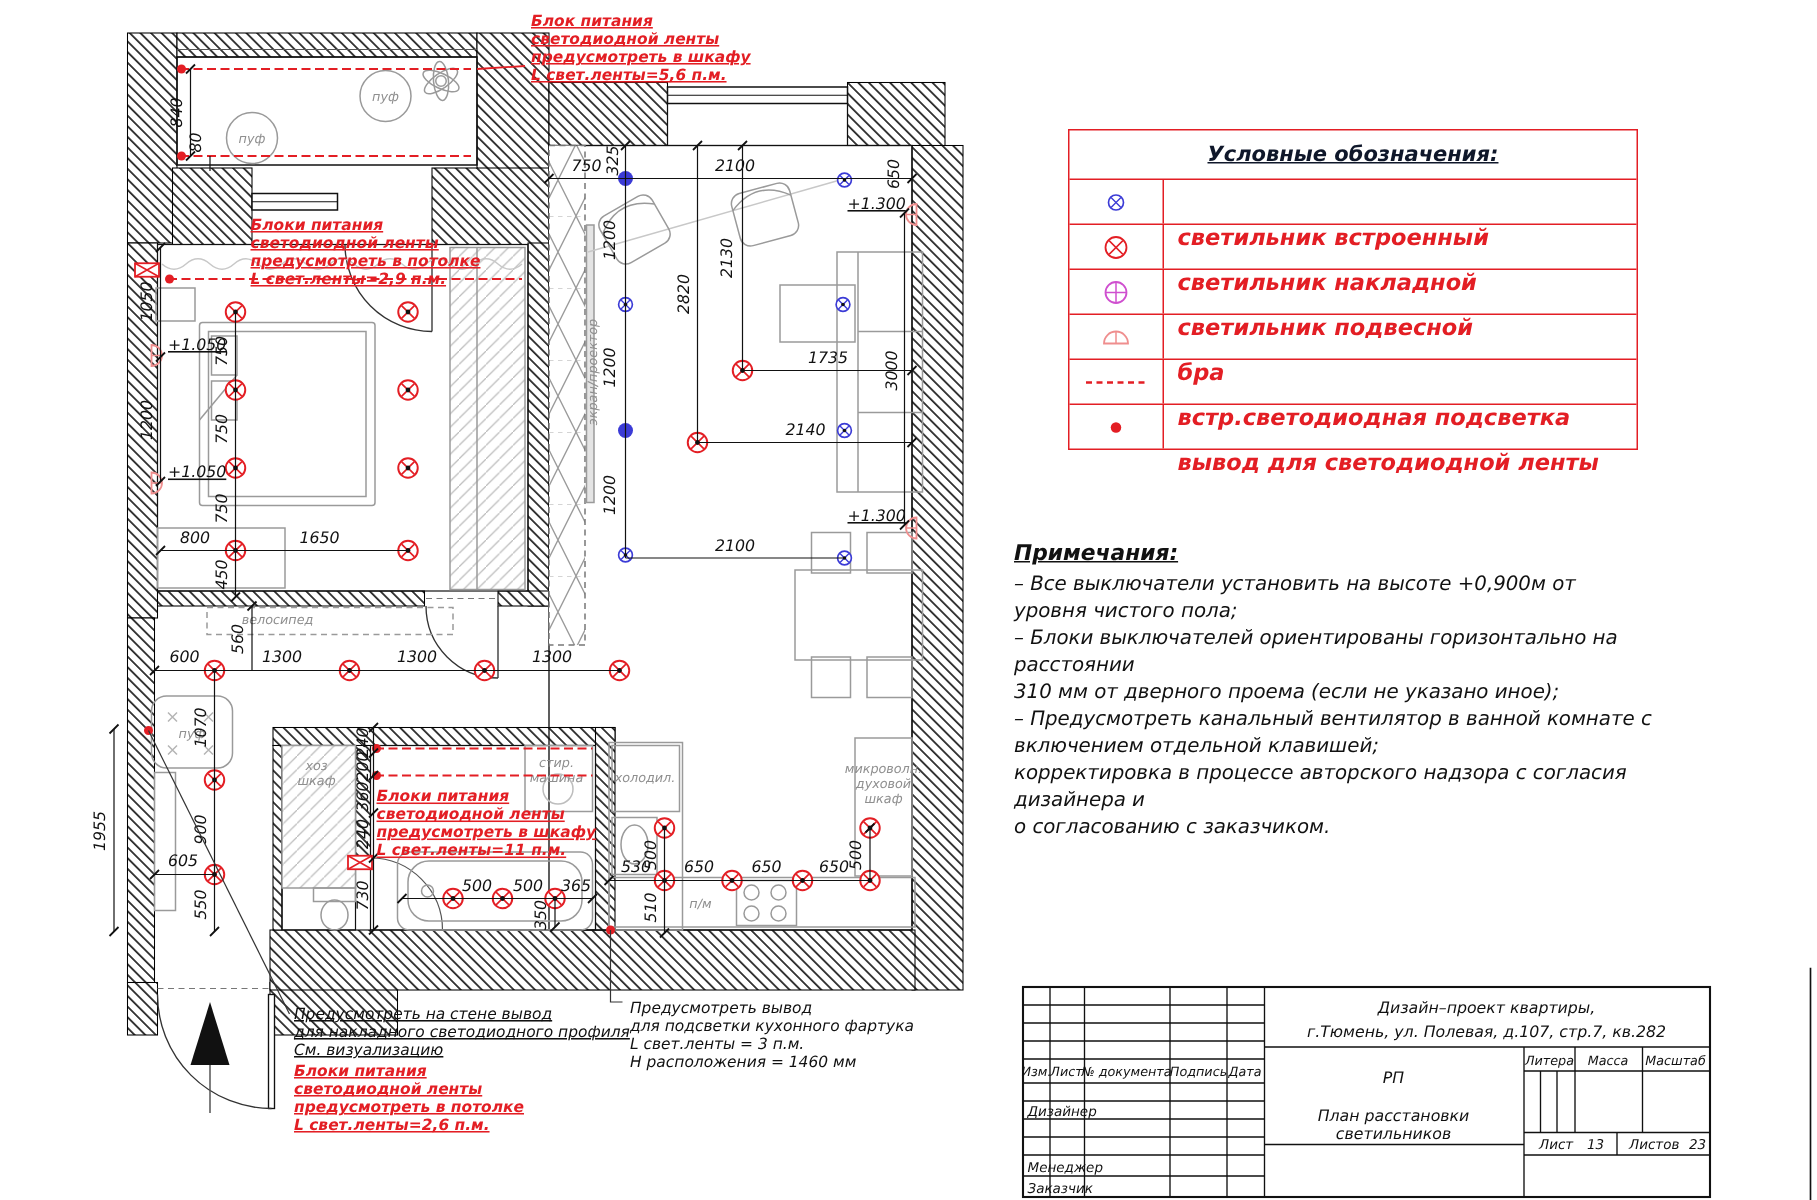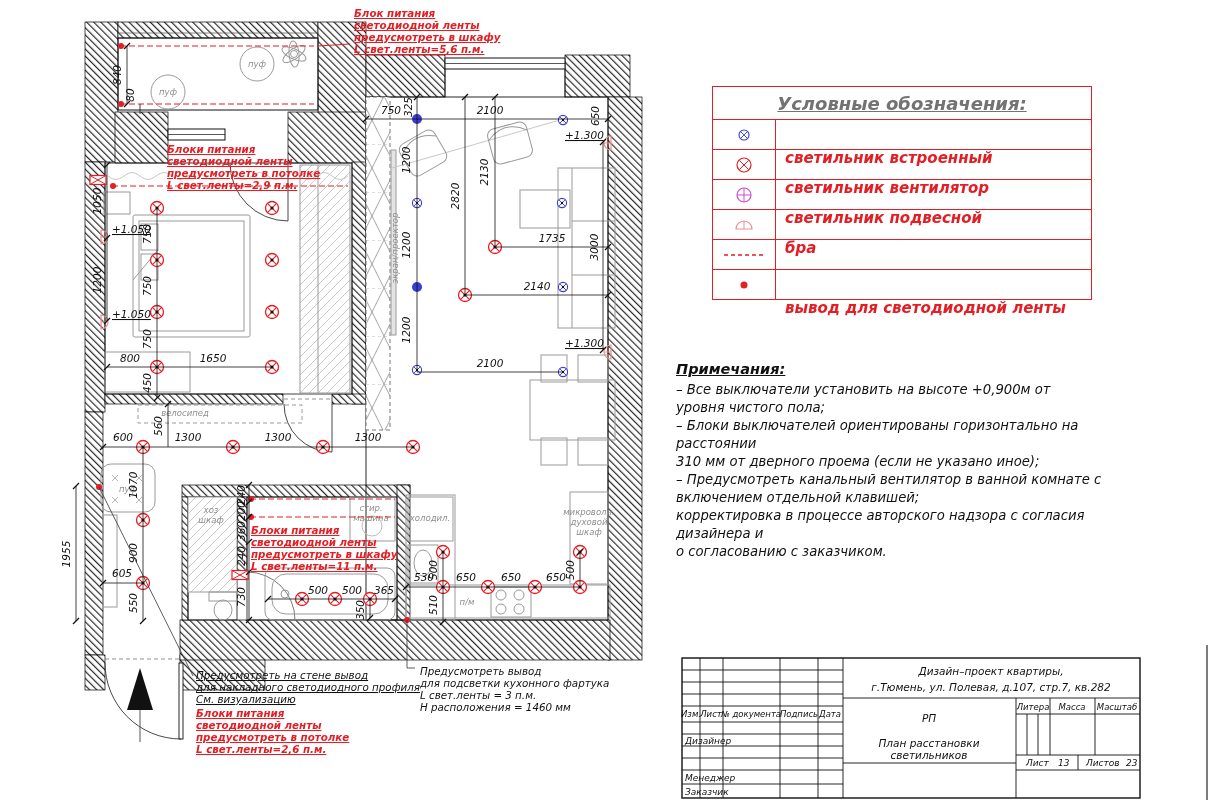--- a/index.html
+++ b/index.html
@@ -11,21 +11,21 @@
   .lbl{fill:#8f8f8f;font-size:8.5px;font-style:italic;text-anchor:middle;}
   .ann-red{fill:#e31e24;font-size:10.3px;font-style:italic;font-weight:600;text-decoration:underline;}
   .ann-blk{fill:#111;font-size:10.3px;font-style:italic;text-decoration:underline;}
   .ann-blk2{fill:#111;font-size:10.3px;font-style:italic;}
   .tb-txt{fill:#111;font-size:8.5px;font-style:italic;text-anchor:middle;}
   .tb-txt-l{fill:#111;font-size:9px;font-style:italic;}
   .tb-big{fill:#111;font-size:10.5px;font-style:italic;text-anchor:middle;}
   
   .legend{position:absolute;left:712px;top:86px;width:378px;border:1.4px solid #e31e24;background:#fff;}
   .legend-title{height:32px;display:flex;align-items:center;justify-content:center;
-     color:#737373;font-size:18px;font-style:italic;text-decoration:underline;font-weight:600;}
+     color:#0f172a;font-size:14px;font-style:italic;text-decoration:underline;font-weight:600;}
   .legend-row{display:flex;border-top:1.4px solid #e31e24;height:29px;align-items:stretch;}
   .legend-sym{width:62px;border-right:1.4px solid #e31e24;display:flex;align-items:center;justify-content:center;}
   .legend-lab{flex:1;display:flex;align-items:center;padding-left:9px;
      color:#e31e24;font-size:15px;font-style:italic;font-weight:600;white-space:nowrap;margin-top:38px;}
   
   .notes{position:absolute;left:676px;top:360px;width:470px;color:#111;
      font-style:italic;font-size:13.2px;line-height:18px;}
   .notes-title{text-decoration:underline;font-size:14.5px;margin-bottom:3px;font-weight:600;}
 </style>
 </head>
@@ -457,21 +457,21 @@
     <div class="legend-lab">светильник встроенный</div>
   </div>
 
   <div class="legend-row">
     <div class="legend-sym">
       <svg width="44" height="22" viewBox="-22 -11 44 22">
           <circle r="7" fill="none" stroke="#e31e24" stroke-width="1.2"></circle>
           <path d="M-4.6,-4.6L4.6,4.6M-4.6,4.6L4.6,-4.6" stroke="#e31e24" stroke-width="1" fill="none"></path>
         </svg>
     </div>
-    <div class="legend-lab">светильник вентилятор</div>
+    <div class="legend-lab">светильник накладной</div>
   </div>
 
   <div class="legend-row">
     <div class="legend-sym">
       <svg width="44" height="22" viewBox="-22 -11 44 22">
           <circle r="7" fill="none" stroke="#cf4fcf" stroke-width="1.2"></circle>
           <path d="M-7,0H7M0,-7V7" stroke="#cf4fcf" stroke-width="1" fill="none"></path>
         </svg>
     </div>
     <div class="legend-lab">светильник подвесной</div>
@@ -486,20 +486,21 @@
     </div>
     <div class="legend-lab">бра</div>
   </div>
 
   <div class="legend-row">
     <div class="legend-sym">
       <svg width="44" height="22" viewBox="-22 -11 44 22">
           <line x1="-20" y1="0" x2="20" y2="0" stroke="#e31e24" stroke-width="1.6" stroke-dasharray="4 3"></line>
         </svg>
     </div>
+    <div class="legend-lab">встр.светодиодная подсветка</div>
   </div>
 
 
   <div class="legend-row">
     <div class="legend-sym">
       <svg width="44" height="22" viewBox="-22 -11 44 22">
           <circle r="3.5" fill="#e31e24"></circle>
         </svg>
     </div>
     <div class="legend-lab">вывод для светодиодной ленты</div>

